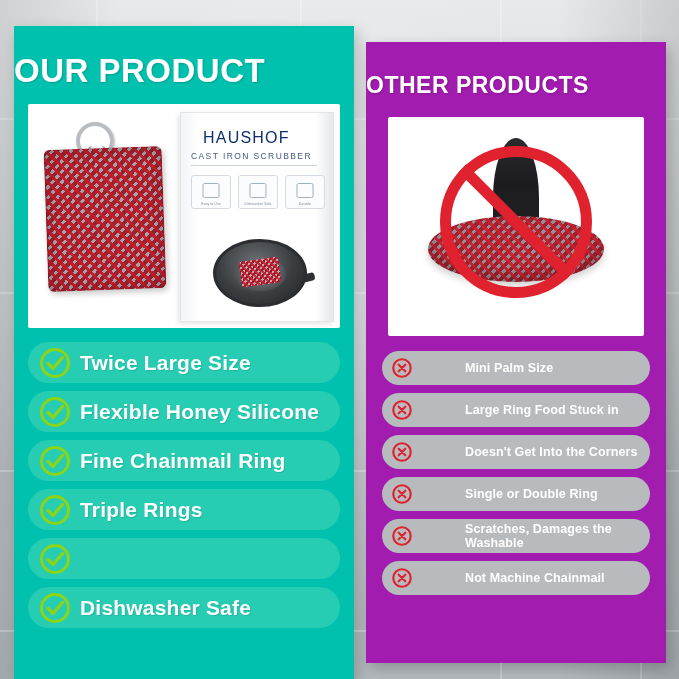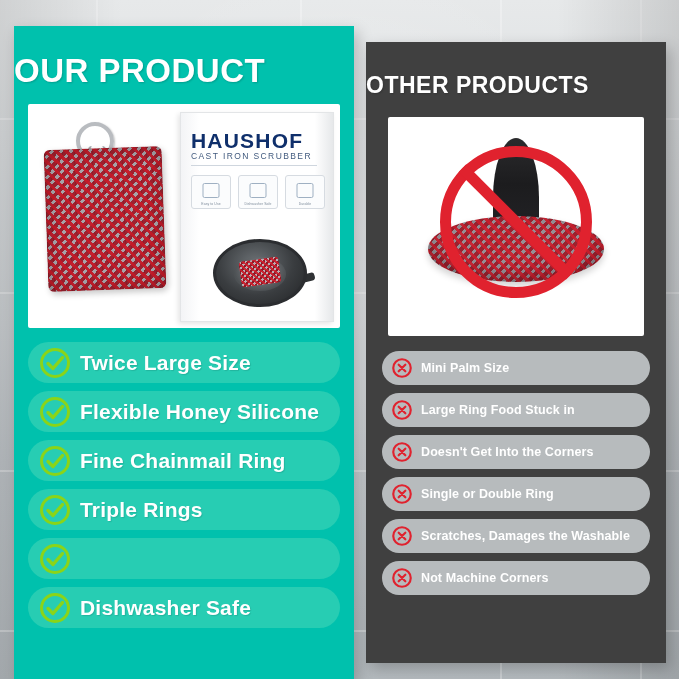--- a/index.html
+++ b/index.html
@@ -52,21 +52,21 @@
     width: 340px;
     height: 653px;
     background: #00c1ad;
     padding: 0;
   }
   #panel-other {
     left: 366px;
     top: 42px;
     width: 300px;
     height: 621px;
-    background: #404040;
+    background: #a21caf;
   }
 
   .panel-title {
     color: #ffffff;
     font-weight: bold;
     text-align: left;
     letter-spacing: 0.5px;
     text-shadow: 1px 1px 2px rgba(0,0,0,0.18);
   }
   #our-title {
@@ -110,20 +110,21 @@
   }
   .feature.good {
     background: #27cdb3;
     height: 41px;
     padding-left: 12px;
   }
   .feature.bad {
     background: #b7bbbd;
     height: 34px;
     padding-left: 10px;
+    gap: 44px;
   }
   .feat-text.good {
     color: #ffffff;
     font-size: 21px;
     font-weight: bold;
     margin-left: 10px;
     letter-spacing: 0.2px;
     text-shadow: 1px 1px 1px rgba(0,0,0,0.12);
   }
   .feat-text.bad {
@@ -149,25 +150,25 @@
     right: 6px;
     top: 8px;
     width: 152px;
     height: 208px;
     background: linear-gradient(90deg, #f3f4f6 0%, #ffffff 12%, #ffffff 88%, #e6e8ea 100%);
     border: 1px solid #e3e5e7;
     box-shadow: -2px 2px 5px rgba(0,0,0,0.10);
   }
   .box-brand {
     position: absolute;
-    left: 10px;
+    left: 22px;
     top: 16px;
     color: #0f2f6b;
-    font-size: 21px;
-    font-weight: bold;
+    font-size: 16px;
+    font-weight: normal;
     letter-spacing: 1.2px;
   }
   .box-sub {
     position: absolute;
     left: 10px;
     top: 38px;
     color: #415a7e;
     font-size: 8.5px;
     letter-spacing: 1.4px;
   }
@@ -522,17 +523,17 @@
         <path d="M8 8 L16 16 M16 8 L8 16" stroke="#e0222e" stroke-width="2.6" stroke-linecap="round"></path>
       </svg>
       <div class="feat-text bad">Scratches, Damages the Washable</div>
     </div>
 
     <div class="feature bad">
       <svg class="icon-cross" width="20" height="20" viewBox="0 0 24 24">
         <circle cx="12" cy="12" r="10.5" fill="none" stroke="#e0222e" stroke-width="2.6"></circle>
         <path d="M8 8 L16 16 M16 8 L8 16" stroke="#e0222e" stroke-width="2.6" stroke-linecap="round"></path>
       </svg>
-      <div class="feat-text bad">Not Machine Corners</div>
+      <div class="feat-text bad">Not Machine Chainmail</div>
     </div>
 
   </div>
 </div>
 
 </body></html>

